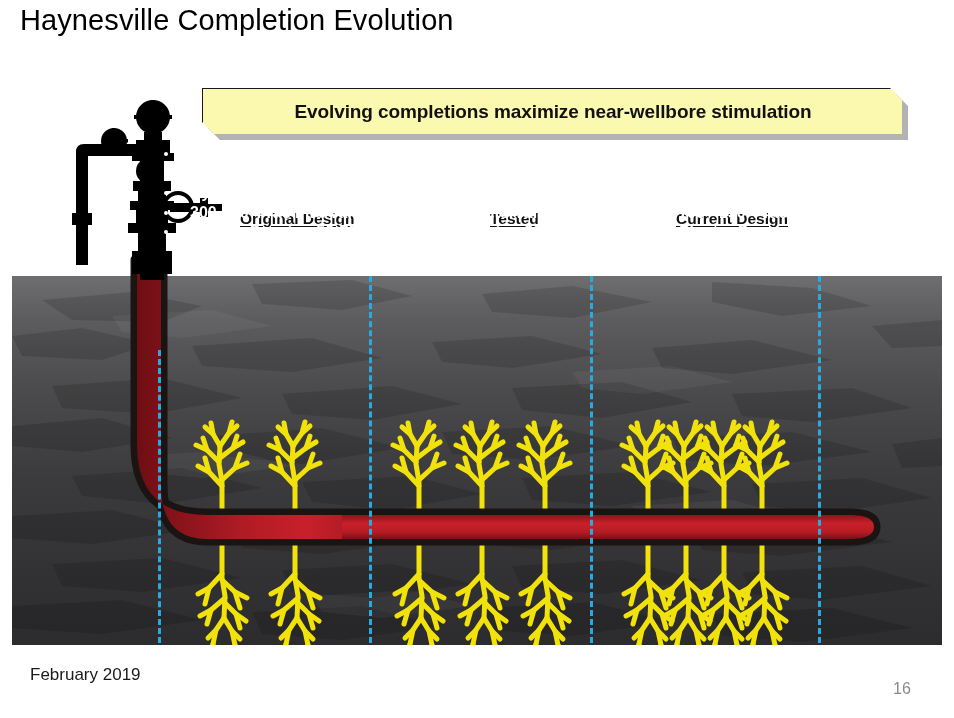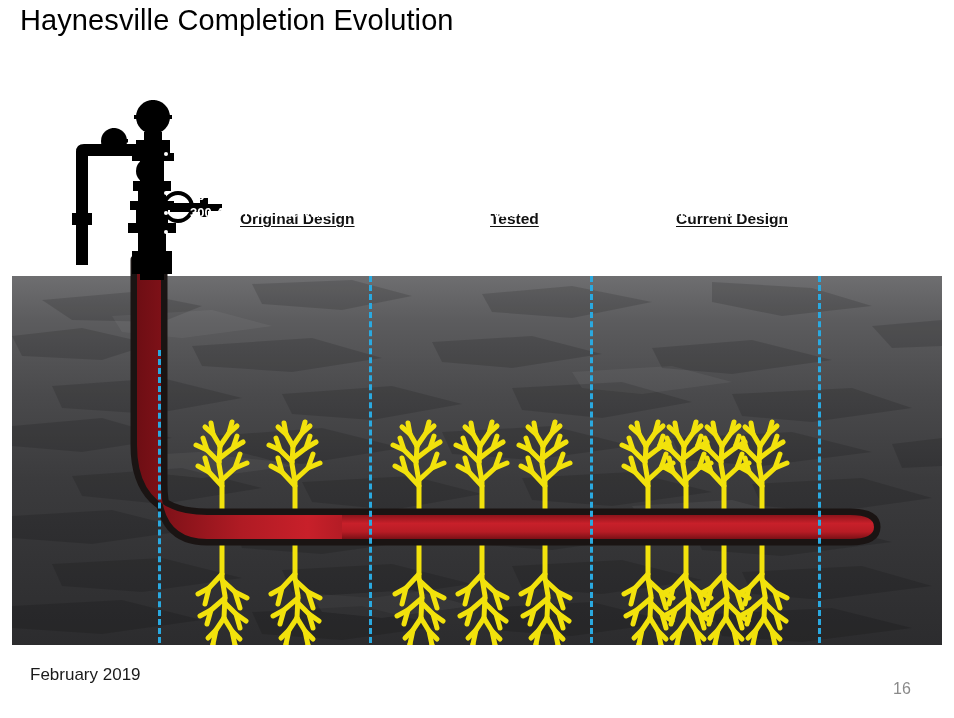--- a/index.html
+++ b/index.html
@@ -51,21 +51,21 @@
   
   .col-head{
     position:absolute;font-size:15.5px;font-weight:bold;color:#111;
     text-decoration:underline;text-underline-offset:2px;white-space:nowrap;margin-left:40px;
   }
   .col-head.c0{left:188px;top:150px;}
   .col-head.c1{left:438px;top:150px;}
   .col-head.c2{left:624px;top:150px;}
 
   
-  .bullets{position:absolute;color:#ffffff;font-size:13px;font-weight:bold;line-height:19.6px;}
+  .bullets{position:absolute;color:#ffffff;font-size:16px;font-weight:bold;line-height:19.6px;}
   .bullets.c0{left:152px;top:84px;}
   .bullets.c1{left:370px;top:84px;}
   .bullets.c2{left:640px;top:84px;}
   .bullets .li{display:flex;align-items:flex-start;white-space:nowrap;}
   .bullets .dot{width:4px;height:4px;border-radius:50%;background:#fff;margin-top:8px;flex:0 0 auto;}
   .bullets.c0 .txt{margin-left:22px;}
   .bullets.c1 .txt{margin-left:12px;}
   .bullets.c2 .txt{margin-left:22px;}
 
   
@@ -299,20 +299,26 @@
         <rect x="72" y="165" width="8" height="14"></rect>
         <rect x="104" y="165" width="8" height="14"></rect>
       </g>
     </svg>
 
     <div class="divider" style="left:146px;top:290px;height:293px;"></div>
     <div class="divider" style="left:357px;top:216px;height:367px;"></div>
     <div class="divider" style="left:578px;top:216px;height:367px;"></div>
     <div class="divider" style="left:806px;top:216px;height:367px;"></div>
 
+    <div class="callout-wrap">
+      <div class="callout-shadow"></div>
+      <div class="callout">
+        <span class="callout-text">Evolving completions maximize near-wellbore stimulation</span>
+      </div>
+    </div>
 
     <div class="col-head c0">Original Design</div>
     <div class="col-head c1">Tested</div>
     <div class="col-head c2">Current Design</div>
 
     <div class="bullets c0">
       <div class="li">
           <span class="dot"></span>
           <span class="txt">4,600‘ Laterals</span>
         </div>

